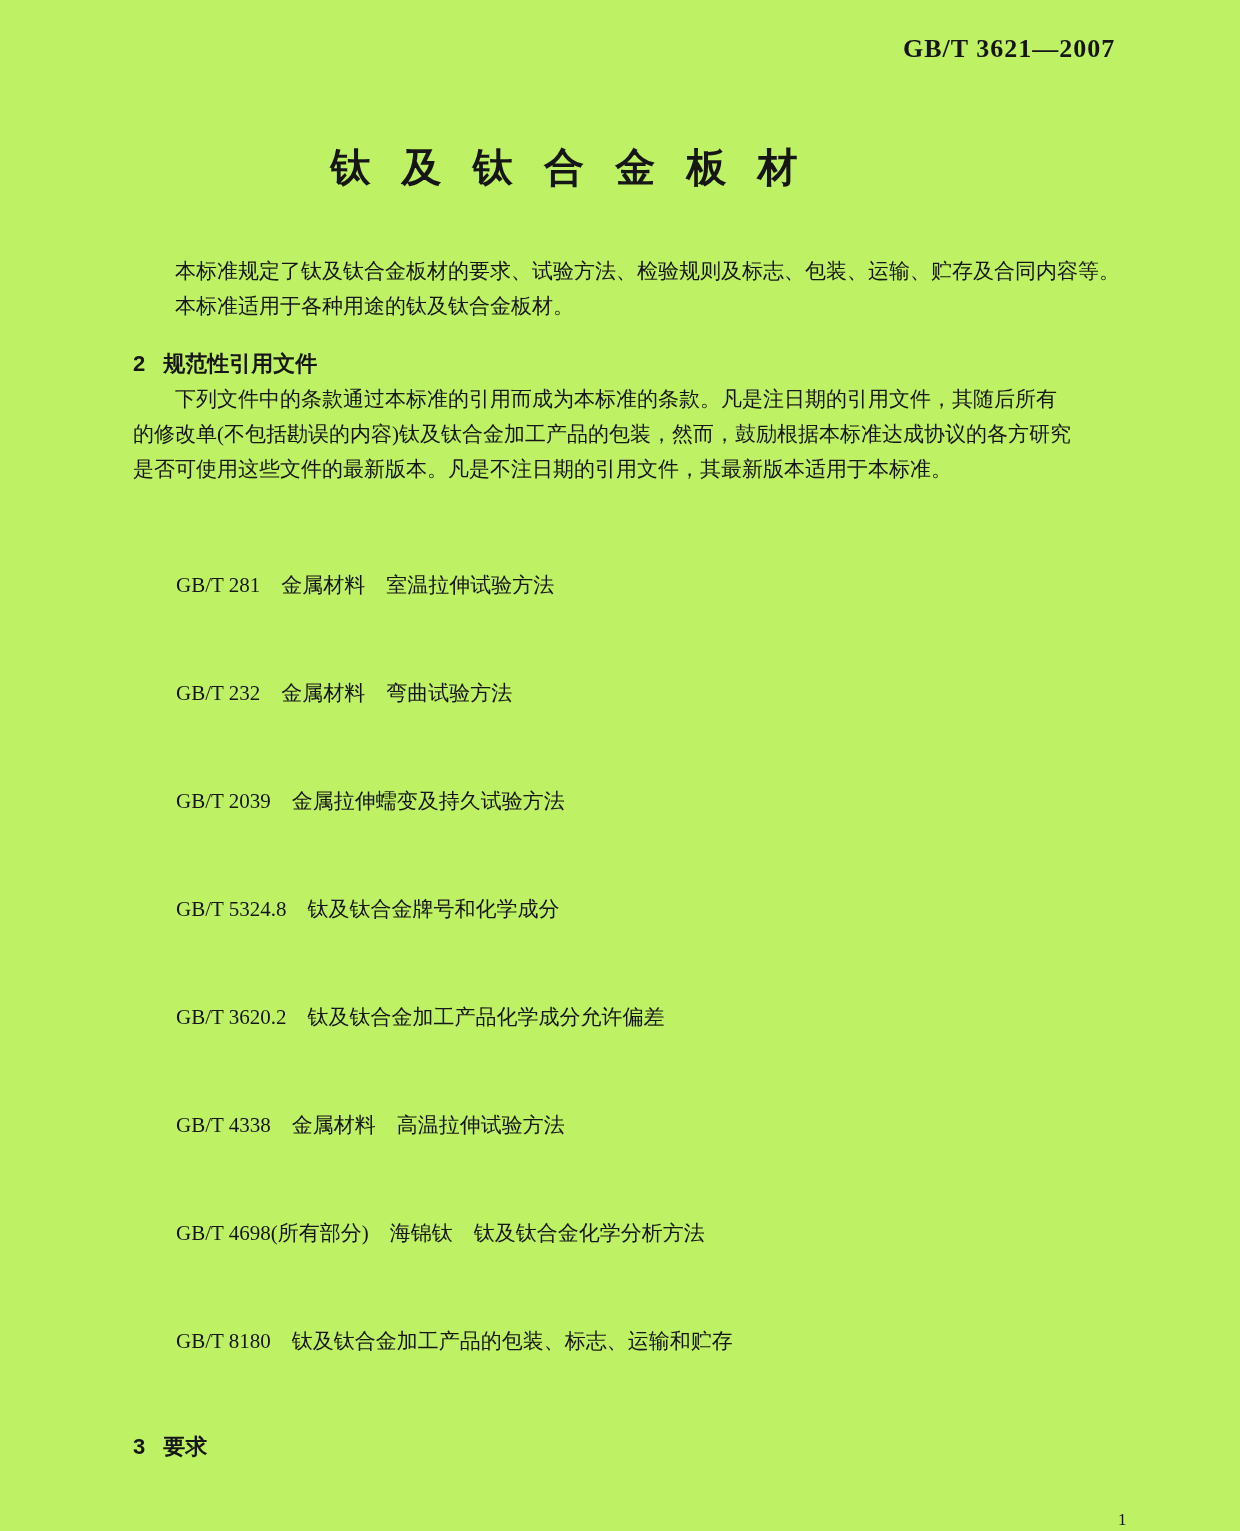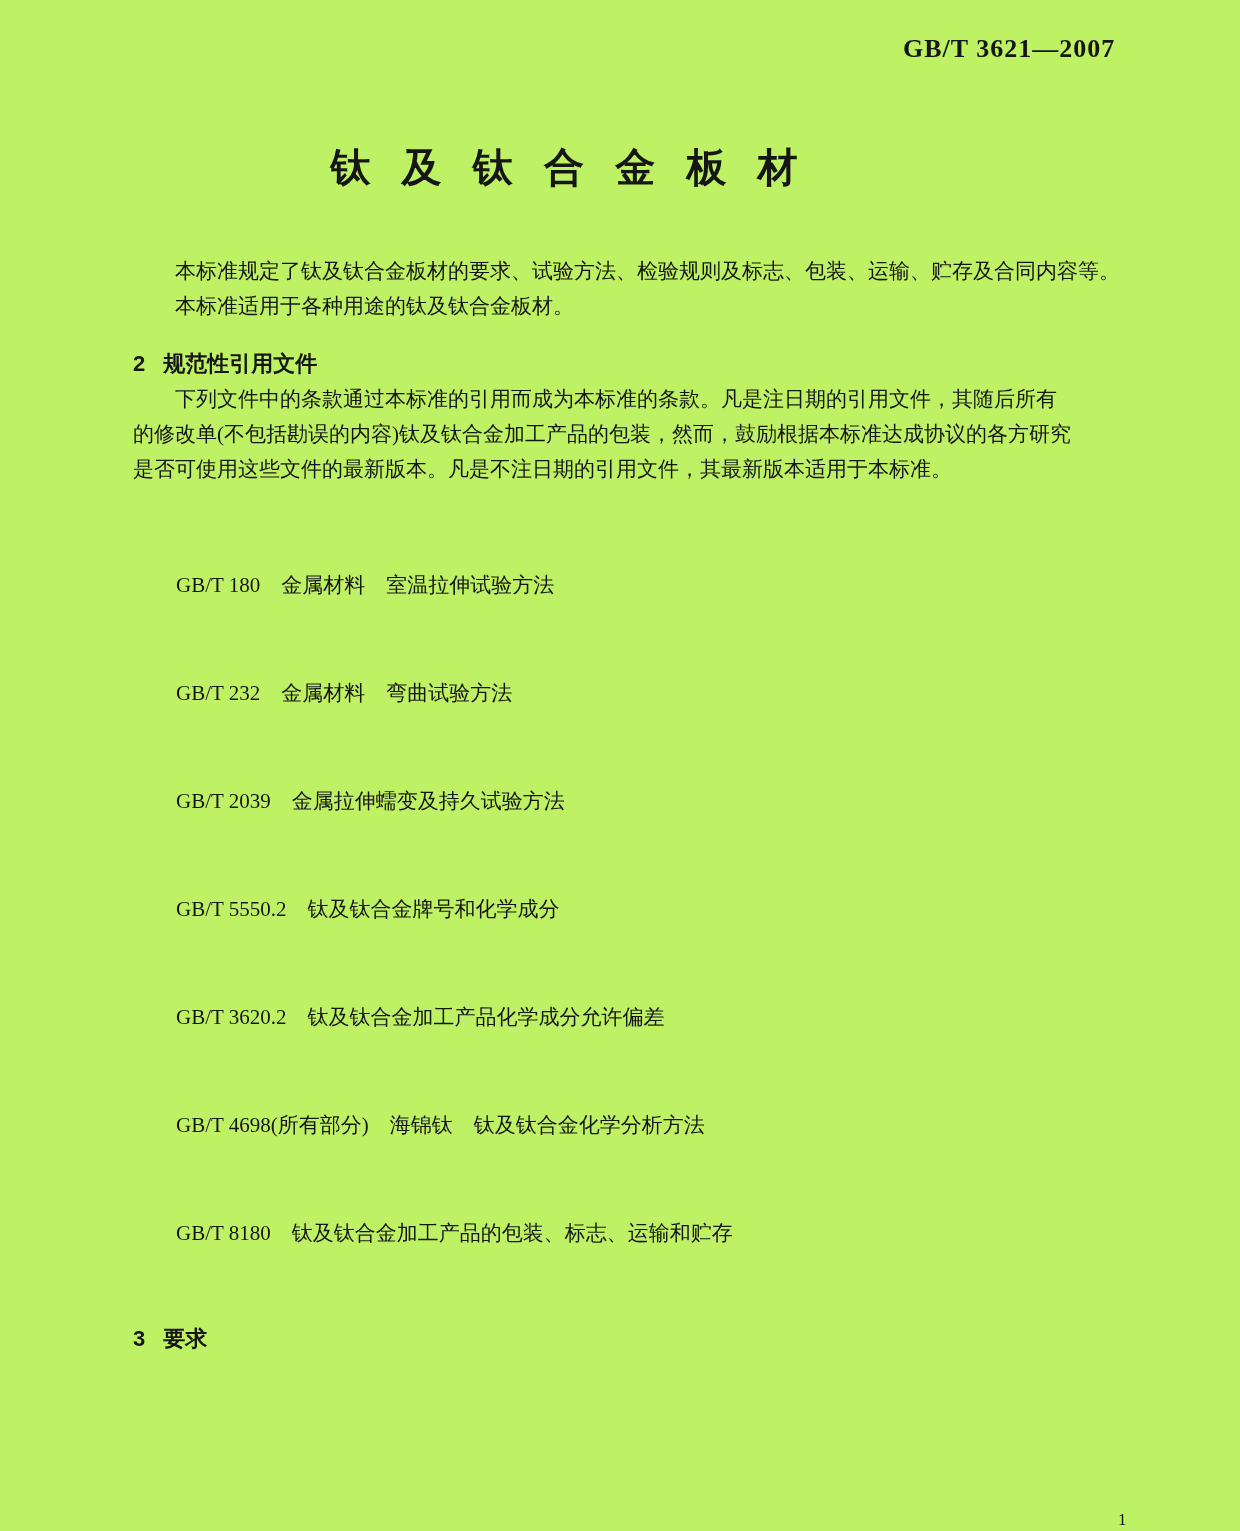--- a/index.html
+++ b/index.html
@@ -40,25 +40,26 @@
 
     <div class="h-sec mt26">
       <span class="h-num">2</span><span>规范性引用文件</span>
     </div>
     <div class="para mt20">
       <div class="ind">下列文件中的条款通过本标准的引用而成为本标准的条款。凡是注日期的引用文件，其随后所有</div>
       <div>的修改单(不包括勘误的内容)钛及钛合金加工产品的包装，然而，鼓励根据本标准达成协议的各方研究</div>
       <div>是否可使用这些文件的最新版本。凡是不注日期的引用文件，其最新版本适用于本标准。</div>
     </div>
     <div class="refs">
-      <div>GB/T 180　金属材料　室温拉伸试验方法</div>
+      <div>GB/T 281　金属材料　室温拉伸试验方法</div>
       <div>GB/T 232　金属材料　弯曲试验方法</div>
       <div>GB/T 2039　金属拉伸蠕变及持久试验方法</div>
-      <div>GB/T 5550.2　钛及钛合金牌号和化学成分</div>
+      <div>GB/T 5324.8　钛及钛合金牌号和化学成分</div>
       <div>GB/T 3620.2　钛及钛合金加工产品化学成分允许偏差</div>
+      <div>GB/T 4338　金属材料　高温拉伸试验方法</div>
       <div>GB/T 4698(所有部分)　海锦钛　钛及钛合金化学分析方法</div>
       <div>GB/T 8180　钛及钛合金加工产品的包装、标志、运输和贮存</div>
     </div>
 
     <div class="h-sec s3">
       <span class="h-num">3</span><span>要求</span>
     </div>
 
   </div>
 

